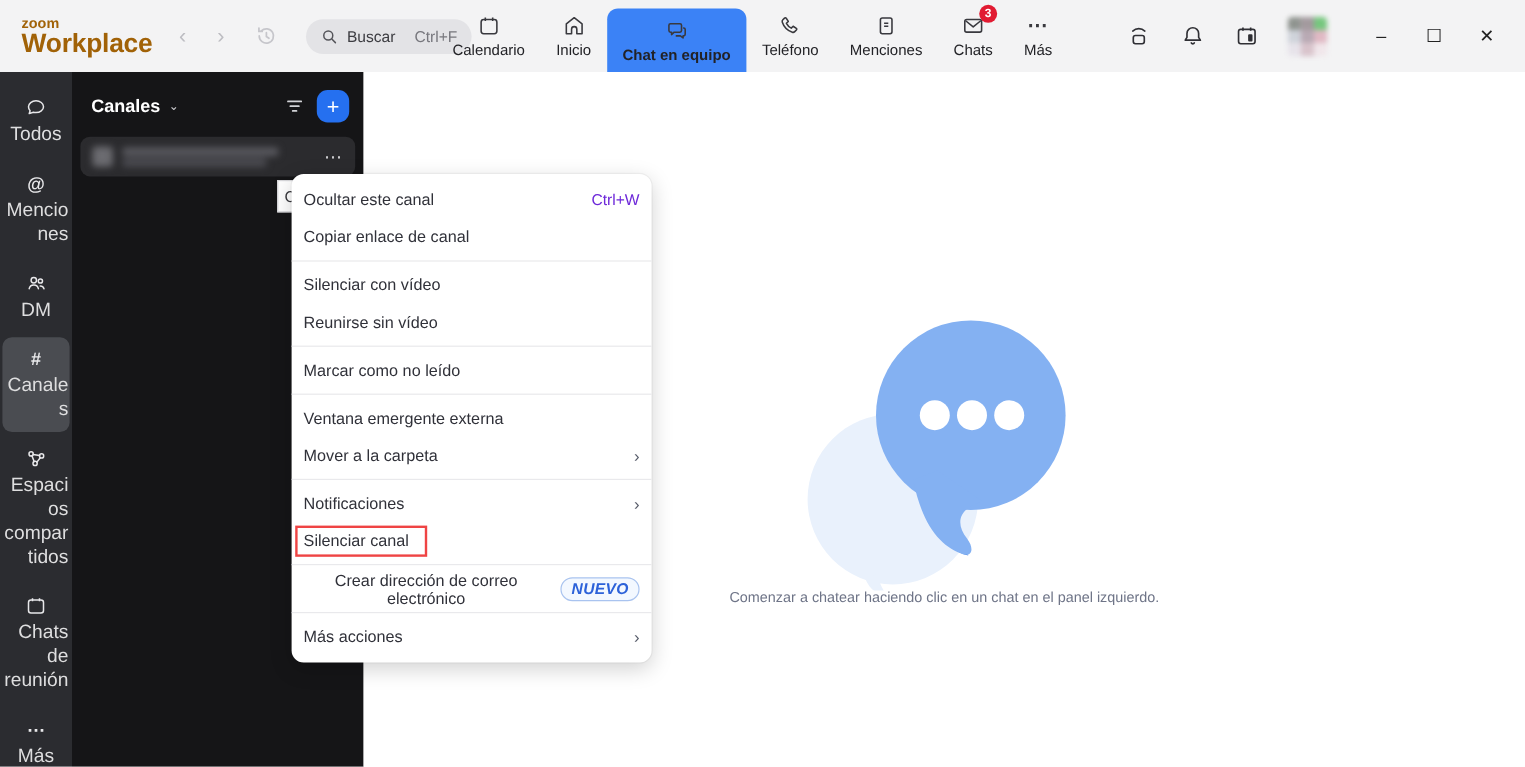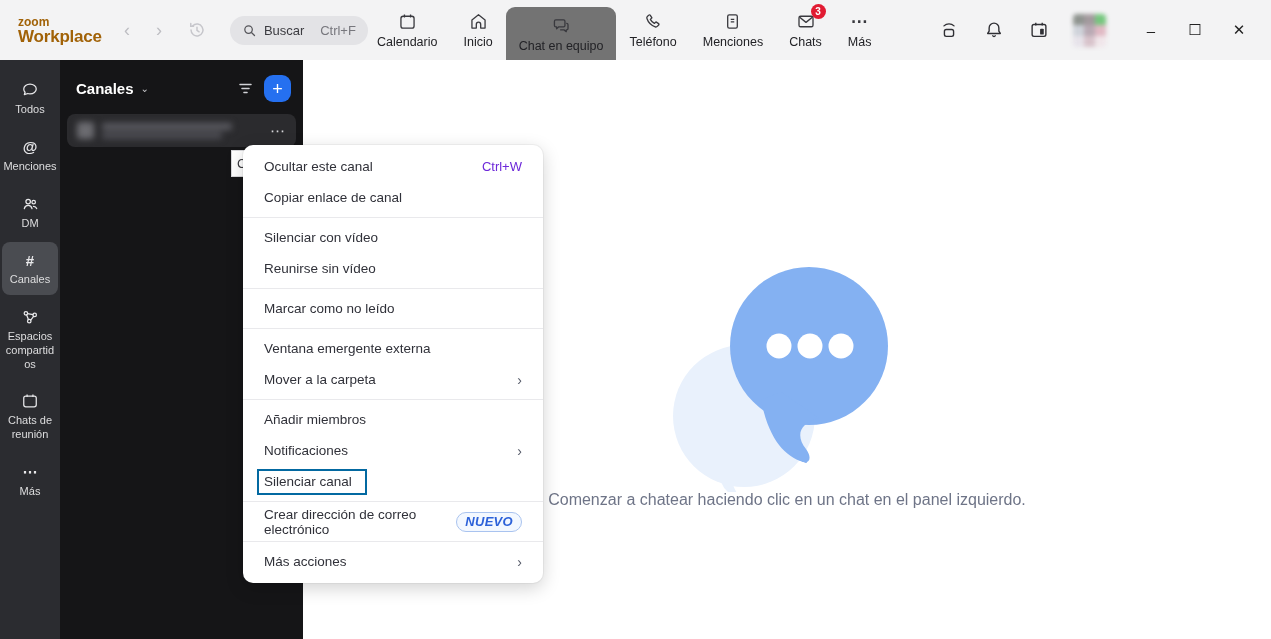--- a/index.html
+++ b/index.html
@@ -3,52 +3,52 @@
 <meta charset="utf-8">
 <style>
   * { margin:0; padding:0; box-sizing:border-box; }
   html,body { width:1271px; height:639px; overflow:hidden; }
   body { font-family:"Liberation Sans", sans-serif; background:#fff; position:relative; }
 
   
   .topbar { height:60px; background:#f3f3f4; display:flex; align-items:center; position:relative; }
   .logo { margin-left:18px; line-height:1; color:#a16207; }
   .logo .l1 { font-size:12px; font-weight:700; display:block; }
-  .logo .l2 { font-size:17px; font-weight:700; display:block; letter-spacing:-0.2px; }
+  .logo .l2 { font-size:22px; font-weight:700; display:block; letter-spacing:-0.2px; }
   .navarrows { display:flex; align-items:center; margin-left:22px; gap:26px; color:#bdbdc2; font-size:18px; }
   .navarrows span { cursor:default; }
   .hist-icon { color:#c6c6cb; margin-left:24px; display:flex; }
   .searchpill { margin-left:22px; width:138px; height:29px; border-radius:15px; background:#e3e3e6;
     display:flex; align-items:center; padding:0 12px; gap:7px; color:#3c3c41; font-size:13px; }
   .searchpill .sc { margin-left:auto; color:#77777d; }
   .search-icon { display:flex; color:#55555a; }
 
   .tabs { position:absolute; left:364px; top:0; height:60px; display:flex; align-items:flex-end; }
   .tab { height:60px; padding:0 13px; display:flex; flex-direction:column; align-items:center; justify-content:center;
     gap:3px; color:#222226; cursor:pointer; position:relative; }
   .tab .ticon { display:flex; color:#39393e; position:relative; }
   .tab .tlabel { font-size:12.5px; }
-  .tab.active { background:#737373; border-radius:9px 9px 0 0; height:53px; }
+  .tab.active { background:#3b82f6; border-radius:9px 9px 0 0; height:53px;font-weight:bold; }
   .badge { position:absolute; top:-7px; right:-9px; background:#e11b32; color:#fff; font-size:10px; font-weight:700;
     min-width:15px; height:15px; border-radius:8px; display:flex; align-items:center; justify-content:center; padding:0 3px; }
 
   .topbar-right { position:absolute; right:10px; top:0; height:60px; display:flex; align-items:center; gap:23px; }
   .tr-icon { display:flex; color:#2f2f34; cursor:pointer; }
   .avatar { width:33px; height:33px; border-radius:4px; overflow:hidden; display:grid;
     grid-template-columns:1fr 1fr 1fr; grid-template-rows:1fr 1fr 1fr; filter:blur(2px); }
   .avatar i { display:block; }
   .winctl { display:flex; align-items:center; gap:0; }
   .winctl span { width:44px; text-align:center; font-size:15px; color:#222; cursor:pointer; }
 
   
   .cols { display:flex; height:579px; }
   .sidebar { width:60px; background:#2b2c30; padding-top:10px; display:flex; flex-direction:column; align-items:stretch; }
   .sb-item { display:flex; flex-direction:column; align-items:center; gap:3px; padding:8px 1px; margin:2px 2px;
     color:#dededf; border-radius:8px; cursor:pointer; text-align:center; }
-  .sb-item .sb-label { font-size:11px; line-height:1.25; overflow-wrap:anywhere; }
+  .sb-item .sb-label { font-size:16px; line-height:1.25; overflow-wrap:anywhere;text-align:right; }
   .sb-item .sb-icon { display:flex; color:#e8e8ea; font-size:15px; font-weight:700; height:20px; align-items:center; }
   .sb-item.active { background:#4a4c51; }
 
   .channels { width:243px; background:#151517; position:relative; }
   .ch-head { display:flex; align-items:center; padding:15px 12px 10px 16px; }
   .ch-title { color:#fff; font-weight:700; font-size:15px; }
   .ch-caret { color:#c9c9cd; font-size:10px; margin-left:7px; }
   .ch-head-right { margin-left:auto; display:flex; align-items:center; gap:9px; }
   .filter-btn { display:flex; color:#d2d3d7; cursor:pointer; }
   .plus-btn { width:27px; height:27px; border-radius:9px; background:#2570f0; color:#fff; font-size:18px;
@@ -56,36 +56,36 @@
   .ch-row { margin:2px 7px; height:33px; background:#2b2b2e; border-radius:8px; display:flex; align-items:center;
     padding:0 10px; cursor:pointer; }
   .blurname { display:flex; align-items:center; gap:8px; filter:blur(3px); }
   .blurname .b1 { width:17px; height:17px; background:#6b6b70; border-radius:3px; }
   .blurname .b2 { width:150px; }
   .blurname .b2 i { display:block; height:7px; border-radius:2px; background:#5a5a60; margin:2px 0; }
   .blurname .b2 i:last-child { width:120px; background:#4c4c52; }
   .ch-row-more { margin-left:auto; color:#d5d5d8; font-size:15px; letter-spacing:1px; }
 
   .main { flex:1; background:#fff; position:relative; }
-  .empty-text { position:absolute; top:431px; left:0; width:100%; text-align:center; color:#6e7487; font-size:16px; }
+  .empty-text { position:absolute; top:431px; left:0; width:100%; text-align:center; color:#6e7487; font-size:12px; }
   .illus { position:absolute; left:366px; top:200px; }
 
   
   .tooltip-frag { position:absolute; left:231px; top:150px; width:22px; height:27px; background:#fff;
     border:1px solid #d8d8db; z-index:5; display:flex; align-items:center; padding-left:5px;
     color:#38383d; font-size:13px; overflow:hidden; }
 
   
   .ctxmenu { position:absolute; left:243px; top:145px; width:300px; background:#fff; border-radius:10px;
     box-shadow:0 5px 18px rgba(0,0,0,0.18), 0 0 0 1px rgba(0,0,0,0.04); padding:6px 0; z-index:10; }
-  .mi { height:31px; display:flex; align-items:center; padding:0 21px; font-size:13.5px; color:#303139; cursor:pointer; }
+  .mi { height:31px; display:flex; align-items:center; padding:0 10px; font-size:13.5px; color:#303139; cursor:pointer;text-align:center; }
   .mi .sc { margin-left:auto; color:#6d28d9; font-size:13px; }
   .mi .chev { margin-left:auto; color:#565b69; font-size:14px; }
   .mdiv { height:1px; background:#e9e9ec; margin:4px 0; }
-  .red-box { border:2px solid #0369a1; padding:3px 13px 4px 5px; margin-left:-7px; }
+  .red-box { border:2px solid #ef4444; padding:3px 13px 4px 5px; margin-left:-7px; }
   .nuevo-badge { color:#2d62d9; font-weight:700; font-style:italic; border:1px solid #a9c3ef; background:#f3f8ff;
     border-radius:11px; padding:1px 8px 2px; margin-left:10px; font-size:13px; letter-spacing:0.3px; }
 
   svg { display:block; }
 </style>
 </head>
 <body>
 
 <div class="topbar">
   <div class="logo">
@@ -333,23 +333,20 @@
   <div class="mdiv"></div>
   <div class="mi">
     <span>Ventana emergente externa</span>
   </div>
   <div class="mi">
     <span>Mover a la carpeta</span>
     <span class="chev">›</span>
   </div>
   <div class="mdiv"></div>
   <div class="mi">
-    <span>Añadir miembros</span>
-  </div>
-  <div class="mi">
     <span>Notificaciones</span>
     <span class="chev">›</span>
   </div>
   <div class="mi">
     <span class="red-box"><span>Silenciar canal</span></span>
   </div>
   <div class="mdiv"></div>
   <div class="mi">
     <span>Crear dirección de correo electrónico</span>
     <span class="nuevo-badge">NUEVO</span>

